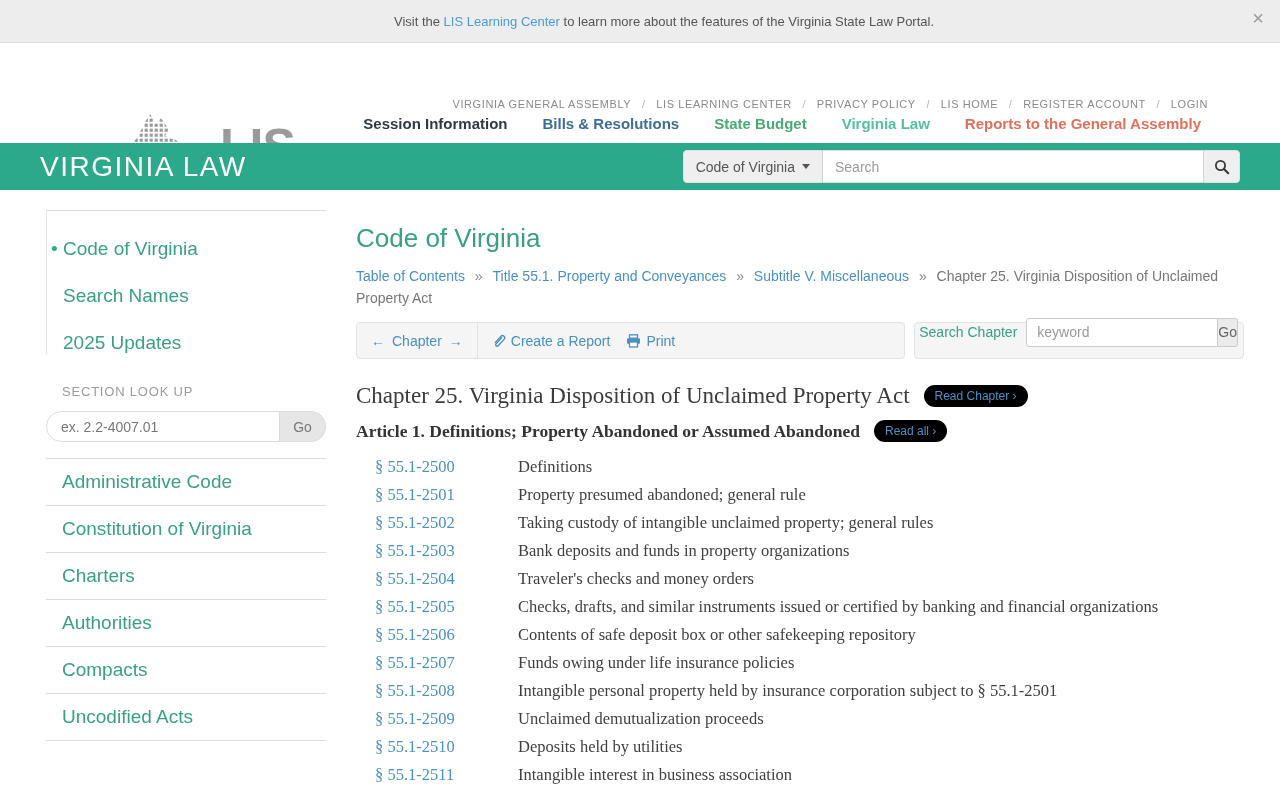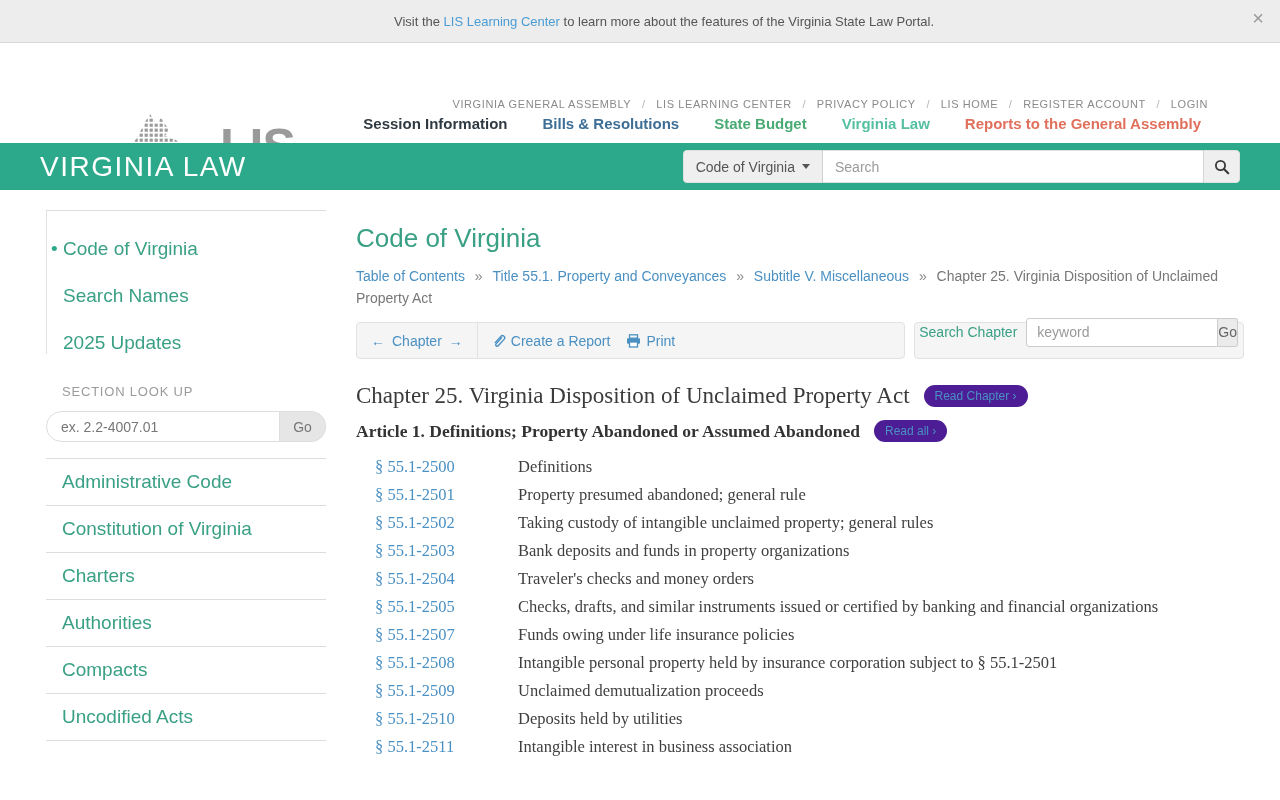--- a/index.html
+++ b/index.html
@@ -73,21 +73,21 @@
   .keyword-input { width:192px; height:29px; border:1px solid #ccc; border-radius:3px 0 0 3px;
     padding:0 10px; font-size:14px; color:#555; outline:none; }
   .keyword-input::placeholder { color:#999; }
   .keyword-go { height:29px; width:34px; background:#ebebeb; border:1px solid #ccc; border-left:none;
     border-radius:0 3px 3px 0; color:#666; font-size:14px; cursor:pointer; }
 
   .chapter-row { margin-top:24px; display:flex; align-items:center; }
   .chapter-title { font-family:"Liberation Serif","DejaVu Serif",serif; font-size:23px; font-weight:400; color:#3b3b3b; }
   .article-row { margin-top:11px; display:flex; align-items:center; }
   .article-title { font-family:"Liberation Serif","DejaVu Serif",serif; font-size:17.5px; font-weight:700; color:#333; }
-  .badge { background:#4c1d95; color:#4a90c2; font-size:12px; border-radius:12px; padding:4px 11px;
+  .badge { background:#000000; color:#4a90c2; font-size:12px; border-radius:12px; padding:4px 11px;
     margin-left:14px; white-space:nowrap; cursor:pointer; }
 
   .sections { margin-top:11px; font-family:"Liberation Serif","DejaVu Serif",serif; font-size:16.5px; }
   .section-row { display:flex; line-height:28px; }
   .section-num { width:162px; padding-left:19px; color:#4a90c2; text-decoration:none; flex-shrink:0; }
   .section-title { color:#3f3f3f; }
 </style>
 </head>
 <body>
 
@@ -223,20 +223,24 @@
       </div>
       <div class="section-row">
         <a class="section-num" href="#">§ 55.1-2504</a>
         <div class="section-title">Traveler's checks and money orders</div>
       </div>
       <div class="section-row">
         <a class="section-num" href="#">§ 55.1-2505</a>
         <div class="section-title">Checks, drafts, and similar instruments issued or certified by banking and financial organizations</div>
       </div>
       <div class="section-row">
+        <a class="section-num" href="#">§ 55.1-2506</a>
+        <div class="section-title">Contents of safe deposit box or other safekeeping repository</div>
+      </div>
+      <div class="section-row">
         <a class="section-num" href="#">§ 55.1-2507</a>
         <div class="section-title">Funds owing under life insurance policies</div>
       </div>
       <div class="section-row">
         <a class="section-num" href="#">§ 55.1-2508</a>
         <div class="section-title">Intangible personal property held by insurance corporation subject to § 55.1-2501</div>
       </div>
       <div class="section-row">
         <a class="section-num" href="#">§ 55.1-2509</a>
         <div class="section-title">Unclaimed demutualization proceeds</div>

